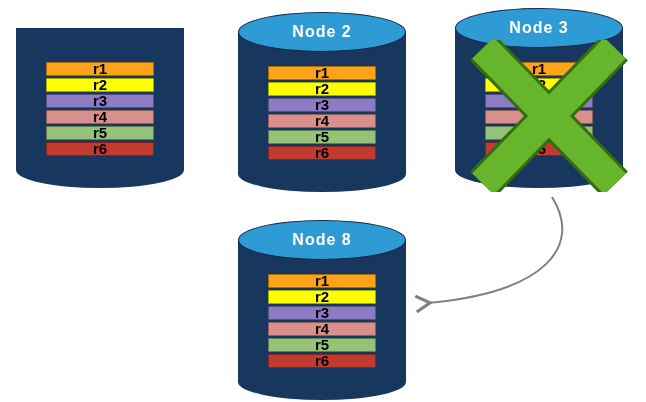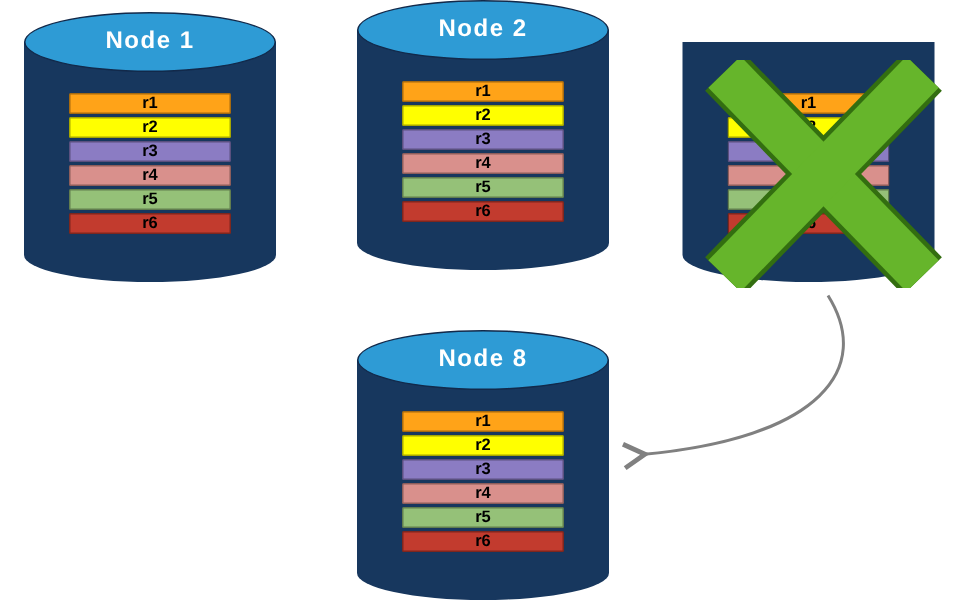--- a/index.html
+++ b/index.html
@@ -28,62 +28,62 @@
     color:#ffffff;font-weight:bold;font-size:16px;letter-spacing:1px;
   }
   .records{
     position:absolute;left:0;top:54px;width:168px;
   }
   .rec{
     width:108px;height:14px;box-sizing:border-box;
     margin:0 auto 2px auto;
     border:1px solid rgba(0,0,0,0.35);
     border-radius:1px;
-    font-size:11px;font-weight:bold;color:#000000;
+    font-size:15px;font-weight:bold;color:#000000;
     text-align:center;line-height:12px;
   }
   .overlay{position:absolute;left:0;top:0;pointer-events:none;}
 </style>
 </head>
 <body>
 
 <div class="canvas">
 
   <div class="node" style="left:16px;top:8px">
     <div class="cyl-body" style="background: rgb(23, 55, 94);"></div>
-    <div class="cyl-top" style="background: rgb(46, 155, 213);">
-      <span class="node-label">Node 1</span>
-    </div>
     <div class="records">
       <div class="rec" style="background: rgb(255, 163, 24);">r1</div>
       <div class="rec" style="background: rgb(255, 255, 0);">r2</div>
       <div class="rec" style="background: rgb(139, 124, 195);">r3</div>
       <div class="rec" style="background: rgb(217, 144, 140);">r4</div>
       <div class="rec" style="background: rgb(149, 193, 120);">r5</div>
       <div class="rec" style="background: rgb(194, 59, 46);">r6</div>
     </div>
   </div>
 
-  <div class="node" style="left:238px;top:0">
+  <div class="node" style="left:238px;top:12px">
     <div class="cyl-body" style="background: rgb(23, 55, 94);"></div>
     <div class="cyl-top" style="background: rgb(46, 155, 213);">
       <span class="node-label">Node 2</span>
     </div>
     <div class="records">
       <div class="rec" style="background: rgb(255, 163, 24);">r1</div>
       <div class="rec" style="background: rgb(255, 255, 0);">r2</div>
       <div class="rec" style="background: rgb(139, 124, 195);">r3</div>
       <div class="rec" style="background: rgb(217, 144, 140);">r4</div>
       <div class="rec" style="background: rgb(149, 193, 120);">r5</div>
       <div class="rec" style="background: rgb(194, 59, 46);">r6</div>
     </div>
   </div>
 
   <div class="node" style="left:455px;top:8px">
     <div class="cyl-body" style="background: rgb(23, 55, 94);"></div>
+    <div class="cyl-top" style="background: rgb(46, 155, 213);">
+      <span class="node-label">Node 3</span>
+    </div>
     <div class="records">
       <div class="rec" style="background: rgb(255, 163, 24);">r1</div>
       <div class="rec" style="background: rgb(255, 255, 0);">r2</div>
       <div class="rec" style="background: rgb(139, 124, 195);">r3</div>
       <div class="rec" style="background: rgb(217, 144, 140);">r4</div>
       <div class="rec" style="background: rgb(149, 193, 120);">r5</div>
       <div class="rec" style="background: rgb(194, 59, 46);">r6</div>
     </div>
   </div>
 

